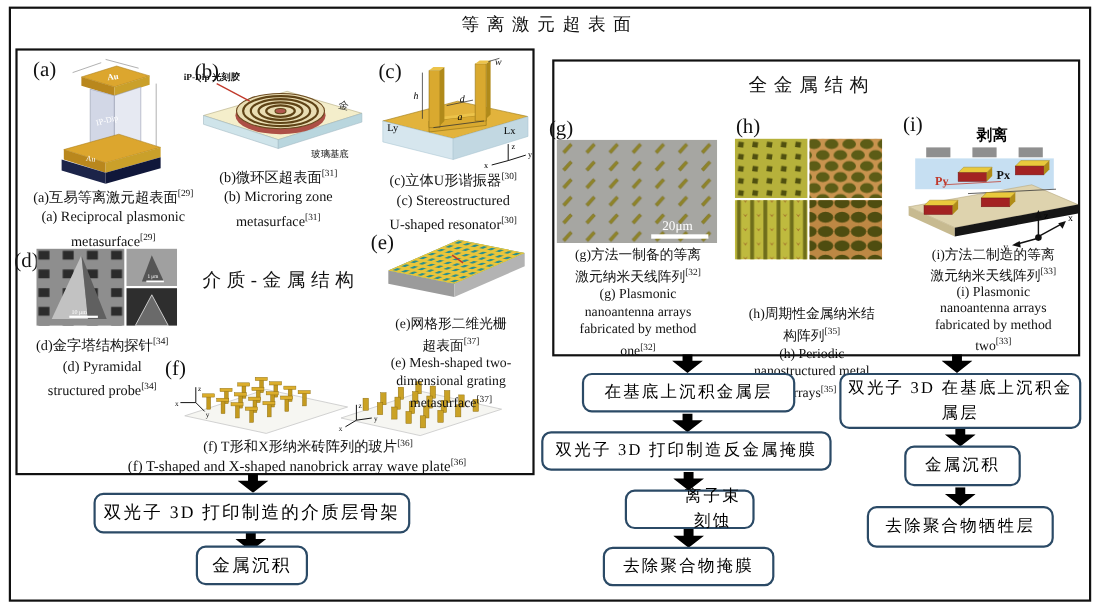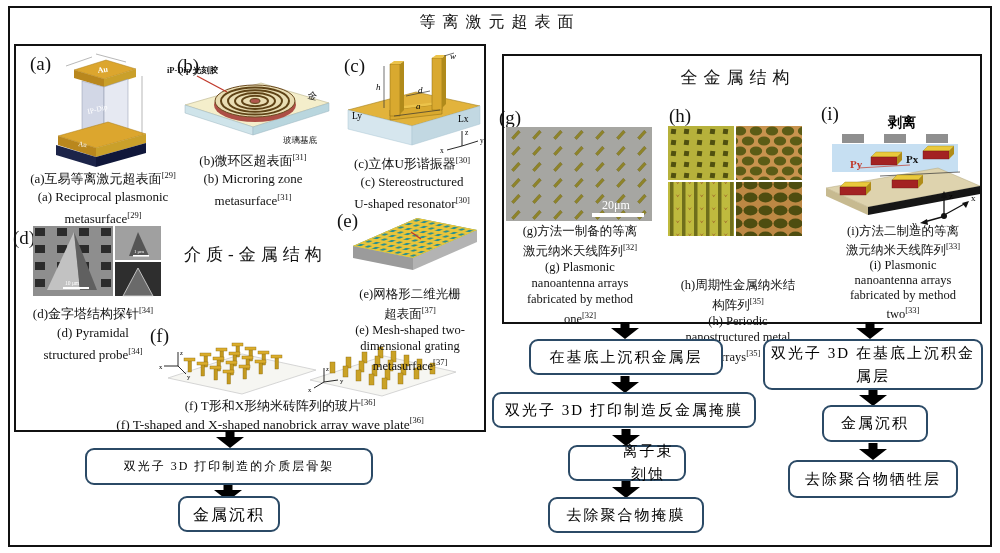--- a/index.html
+++ b/index.html
@@ -20,21 +20,21 @@
   #cap-b{left:172px;top:148px;width:162px;}
   #cap-c{left:333px;top:151px;width:158px;}
   #cap-d{left:12px;top:301px;width:162px;line-height:19px;}
   #cap-e{left:330px;top:286px;width:160px;font-size:12.5px;line-height:16px;}
   #cap-f1{left:130px;top:393px;width:300px;}
   #cap-f2{left:55px;top:411px;width:430px;font-size:13.5px;}
   #cap-g{left:502px;top:223px;width:156px;font-size:12.5px;line-height:16px;}
   #cap-h{left:658px;top:239px;width:160px;font-size:12.5px;line-height:16px;margin-top:38px;}
   #cap-i{left:824px;top:224px;width:158px;font-size:12.5px;line-height:15px;}
   .pbox{position:absolute;border:2.5px solid #2b4a66;border-radius:9px;background:#fff;display:flex;align-items:center;justify-content:center;text-align:center;font-size:15px;letter-spacing:2px;line-height:23px;padding:0 6px;box-sizing:border-box;color:#000;}
-  #boxL1{left:85px;top:448px;width:288px;height:37px;font-size:12px;}
+  #boxL1{left:85px;top:448px;width:288px;height:37px;font-size:16px;}
   #boxL2{left:178px;top:496px;width:102px;height:36px;font-size:16px;}
   #boxM1{left:529px;top:339px;width:194px;height:36px;}
   #boxM2{left:492px;top:392px;width:264px;height:36px;}
   #boxM3{left:568px;top:445px;width:118px;height:36px;padding-left:48px;}
   #boxM4{left:548px;top:497px;width:156px;height:36px;}
   #boxR1{left:763px;top:339px;width:220px;height:51px;}
   #boxR2{left:822px;top:405px;width:106px;height:37px;}
   #boxR3{left:788px;top:460px;width:170px;height:38px;text-align:center;}
   .arr{position:absolute;}
   svg text{font-family:"Liberation Serif","DejaVu Serif",serif;}

